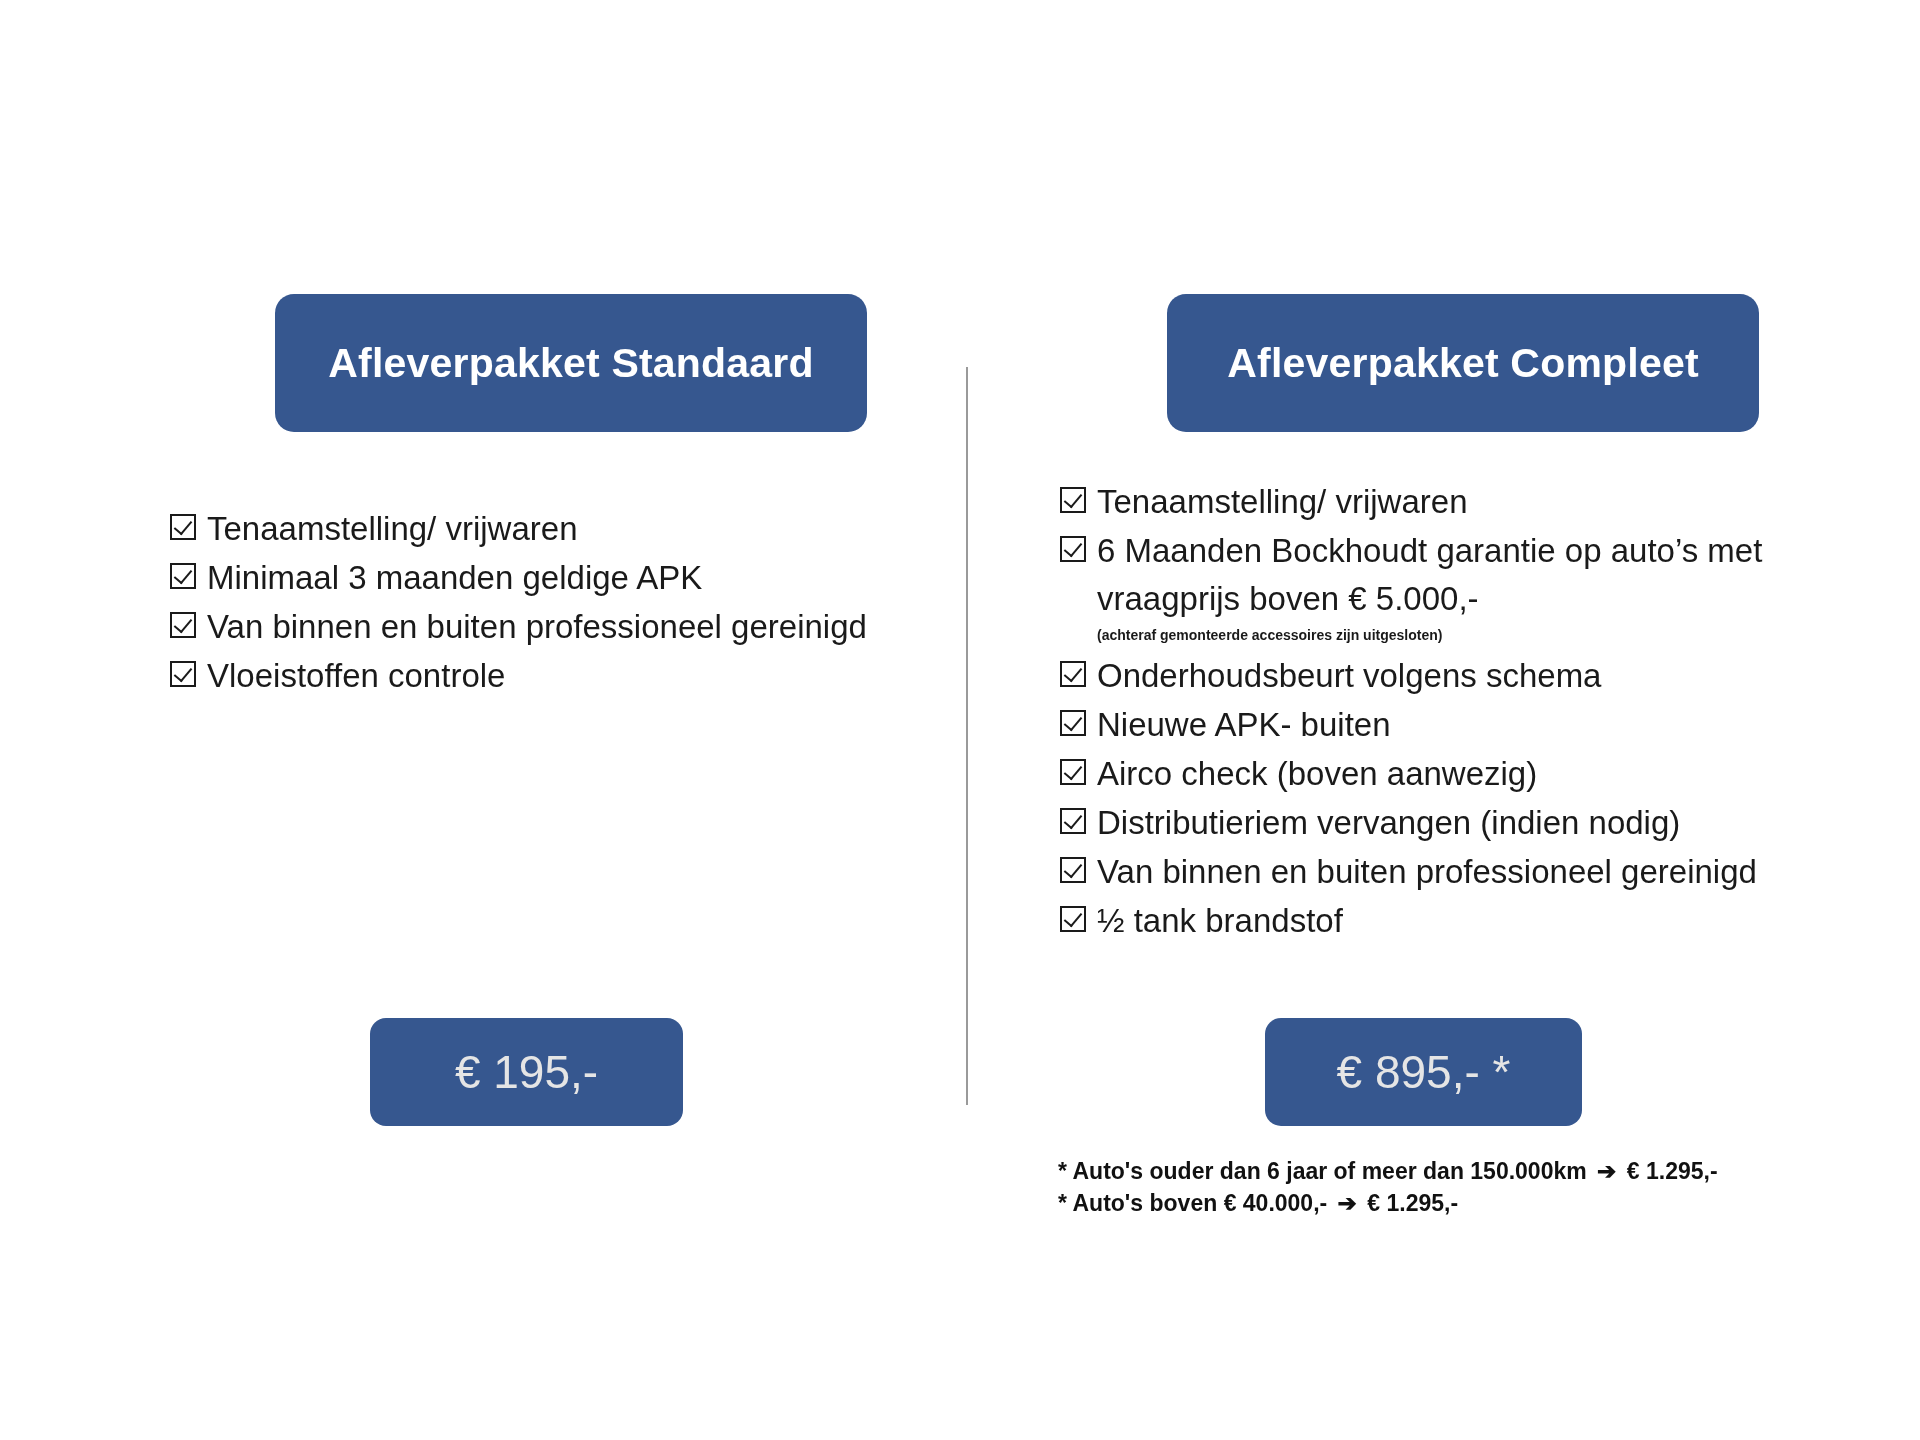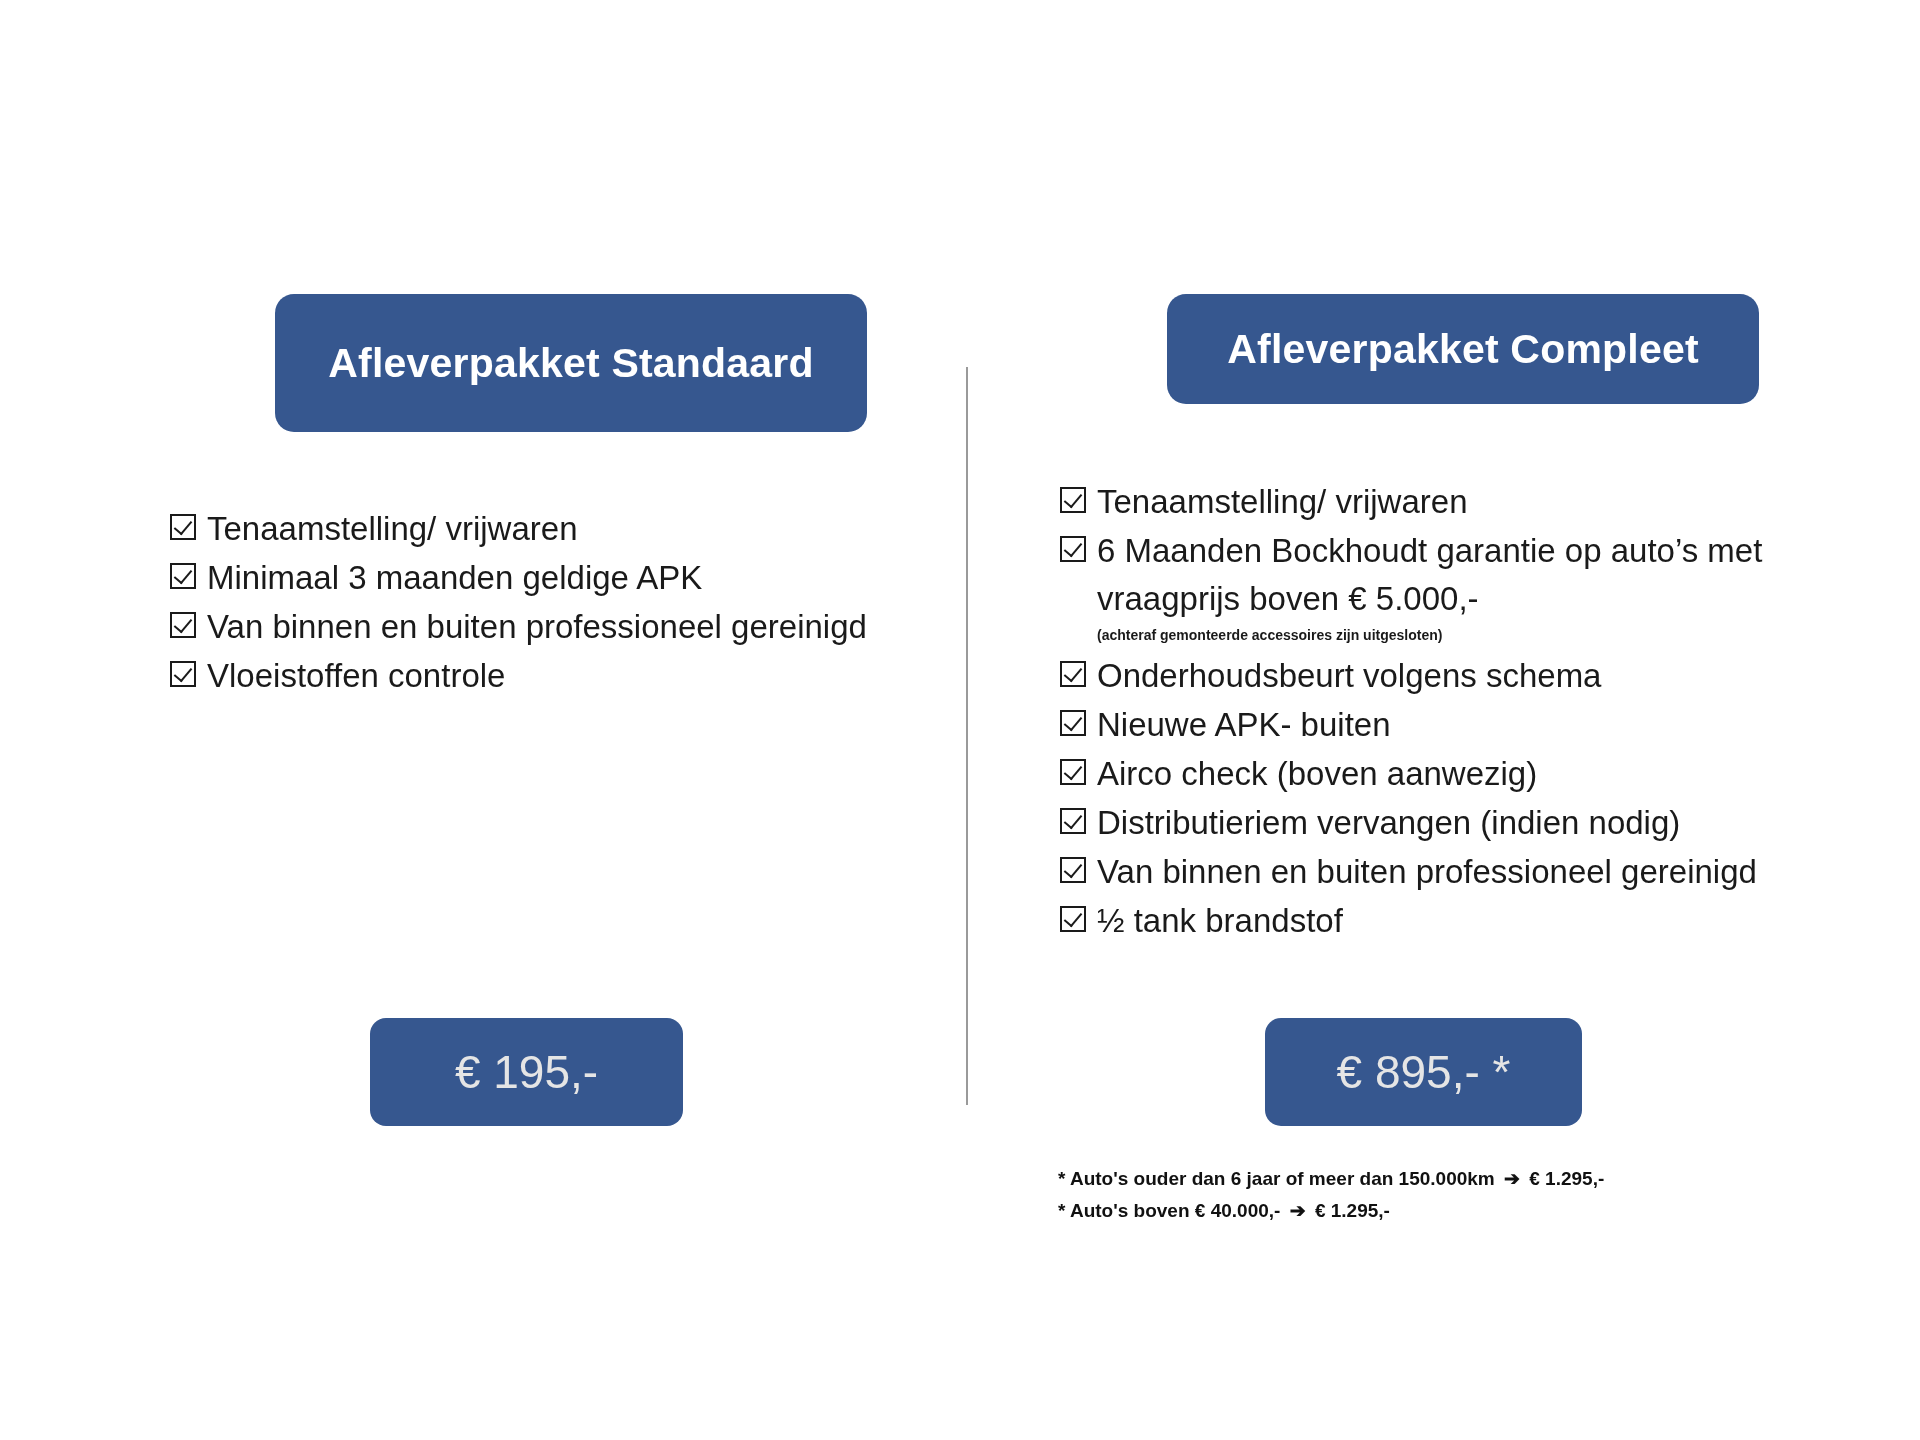--- a/index.html
+++ b/index.html
@@ -59,21 +59,21 @@
     left: 88px;
     top: 295px;
     width: 590px;
     height: 136px;
     font-size: 41px;
   }
   .pill-header-right {
     left: 80px;
     top: 295px;
     width: 590px;
-    height: 108px;
+    height: 136px;
     font-size: 41px;
   }
 
   
   .feature-list {
     position: absolute;
     list-style: none;
     margin: 0;
     padding: 0;
   }
@@ -152,25 +152,24 @@
     width: 317px;
     height: 108px;
   }
 
   
   .footnotes {
     position: absolute;
     left: 8px;
     top: 1155px;
     width: 740px;
-    font-size: 19px;
+    font-size: 23px;
     font-weight: bold;
     line-height: 32px;
     color: #111111;
-    margin-top: 8px;
   }
   .footnote-line {
     white-space: nowrap;
   }
   .arrow-glyph {
     display: inline-block;
     padding: 0 4px;
     font-weight: bold;
   }
 </style>

